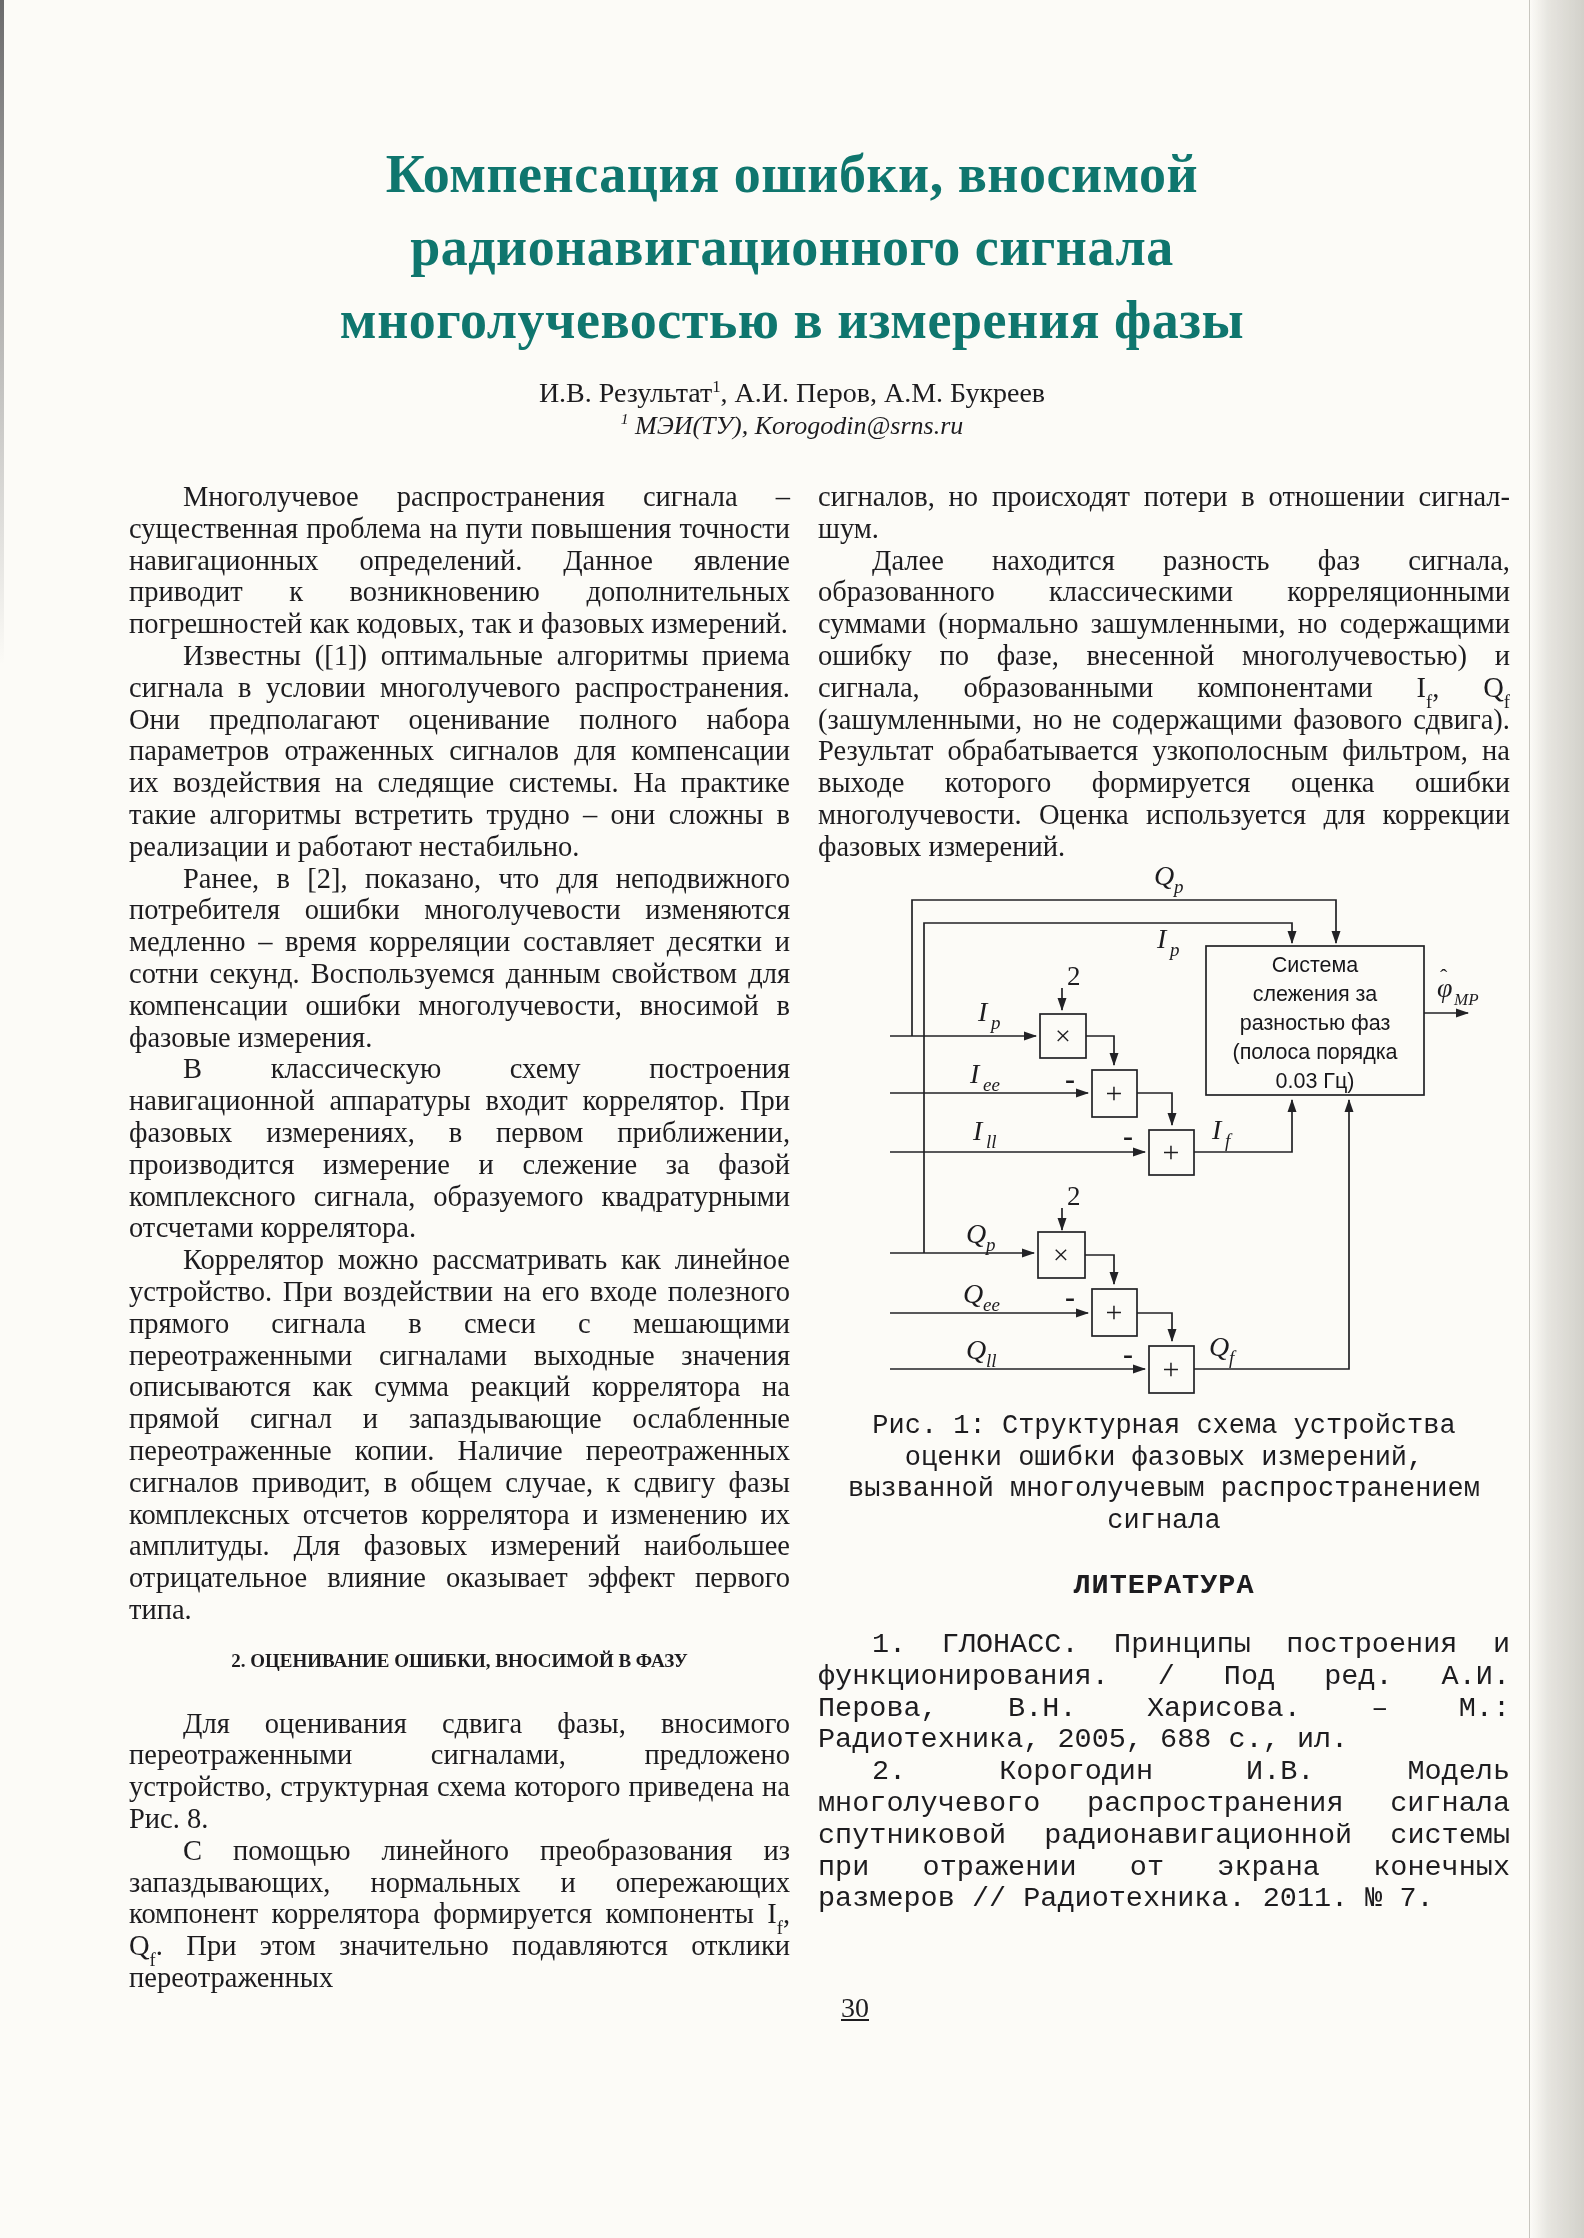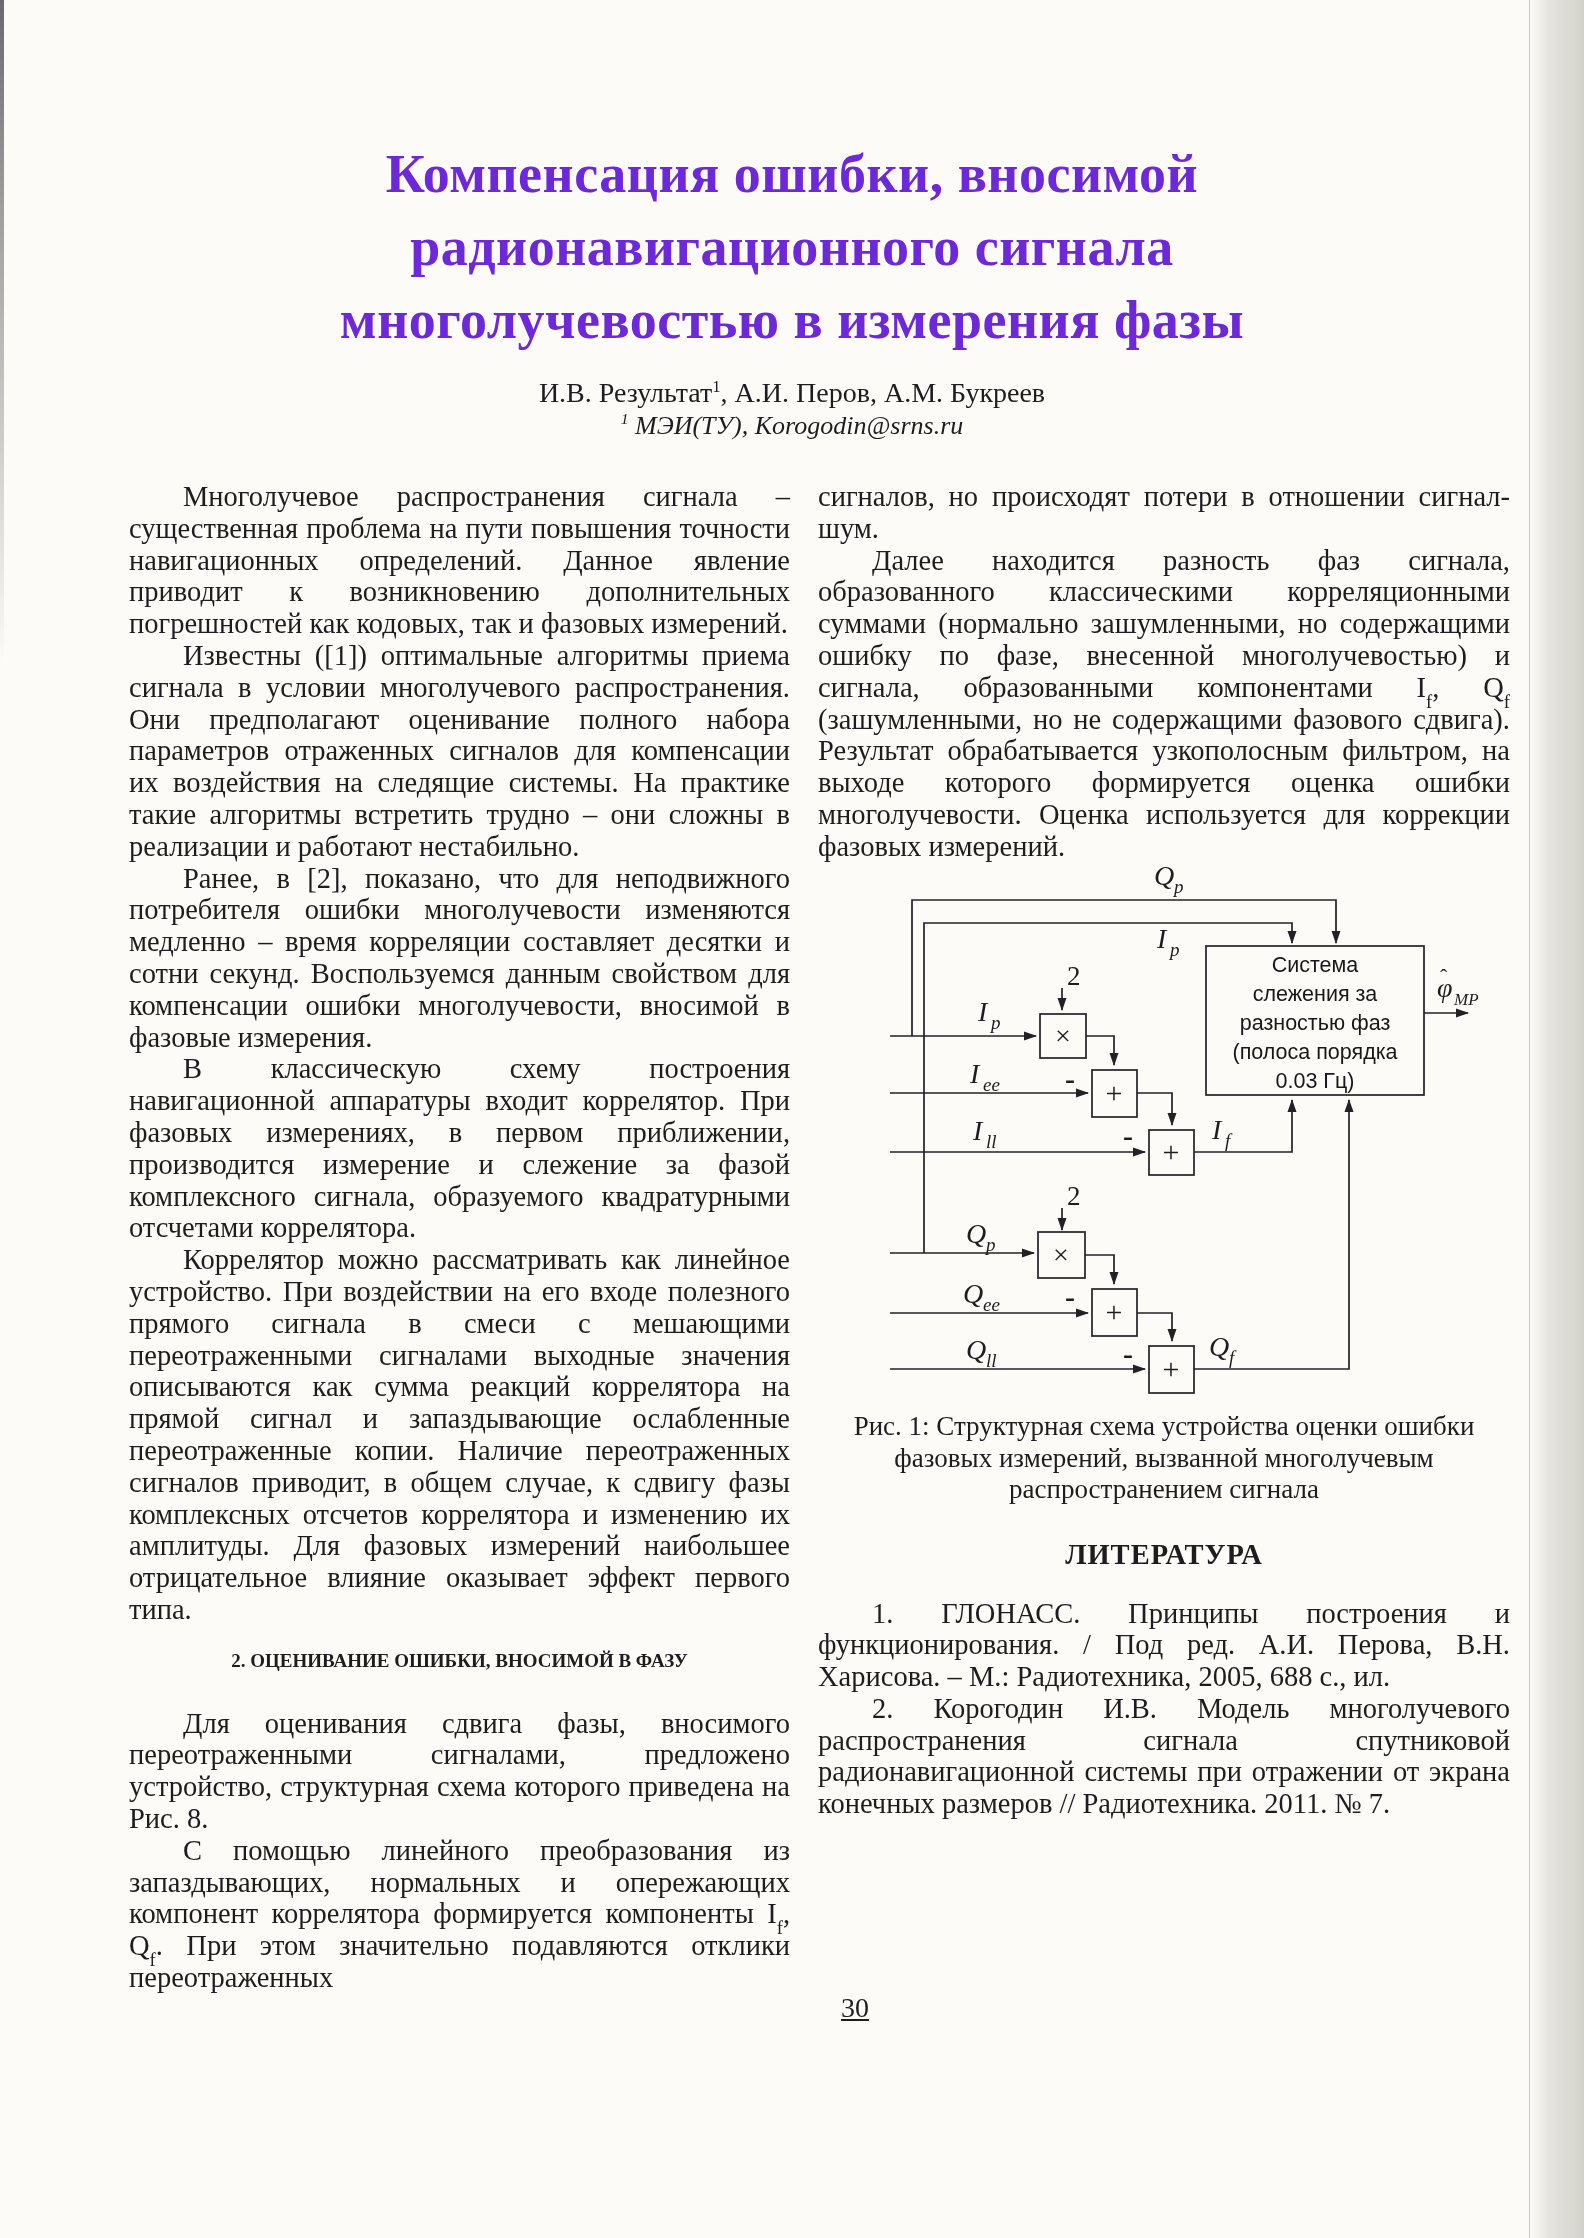--- a/index.html
+++ b/index.html
@@ -10,32 +10,32 @@
     color:#1d1c1f;
   }
   
   .left-edge-mark{position:absolute;left:0;top:0;width:4px;height:700px;
     background:linear-gradient(to bottom,rgba(45,45,48,.7),rgba(45,45,48,.45) 30%,rgba(45,45,48,0) 95%);}
   .right-edge-band{position:absolute;right:0;top:0;width:54px;height:100%;
     background:linear-gradient(to right,rgba(205,203,196,0),rgba(208,206,199,.5) 35%,rgba(200,198,191,.8));
     border-left:1px solid rgba(130,128,122,.12);}
   
   .title{position:absolute;left:60px;top:138px;width:1464px;text-align:center;
-    font-weight:bold;font-size:54px;line-height:73px;letter-spacing:.5px;color:#6d28d9;}
+    font-weight:bold;font-size:54px;line-height:73px;letter-spacing:.5px;color:#0f766e;}
   .authors{position:absolute;left:60px;top:376px;width:1464px;text-align:center;
     font-size:28px;line-height:34px;}
   .affiliation{position:absolute;left:60px;top:410px;width:1464px;text-align:center;
     font-style:italic;font-size:26px;line-height:32px;}
   sup{font-size:60%;vertical-align:super;line-height:0;}
   sub{font-size:65%;line-height:0;position:relative;top:.22em;}
   
   .col{position:absolute;font-size:28.5px;line-height:31.8px;margin-top:13px;}
   .col-left{left:129px;top:468px;width:661px;}
   .col-right-a{left:818px;top:468px;width:692px;}
-  .col-right-b{left:818px;top:1398px;width:692px;}
+  .col-right-b{left:818px;top:1398px;width:692px;font-family:Liberation Mono, monospace;}
   .par{text-align:justify;text-indent:54px;margin:0;}
   .par.noindent{text-indent:0;}
   .colhead{font-weight:bold;text-align:center;font-size:28.5px;line-height:34px;margin:16px 10px 26px;}
   .colhead2{font-weight:bold;text-align:center;font-size:19px;line-height:34px;margin:18px 0 30px;}
   .caption{text-align:center;font-size:27px;line-height:31.5px;margin:0 22px;}
   .lit-head{font-weight:bold;text-align:center;font-size:28.5px;line-height:34px;margin:32px 0 26px;letter-spacing:1px;}
   
   .figure{position:absolute;left:860px;top:845px;width:660px;height:560px;}
   .figure svg{display:block;}
   .wire{stroke:#222226;stroke-width:1.7;fill:none;}

